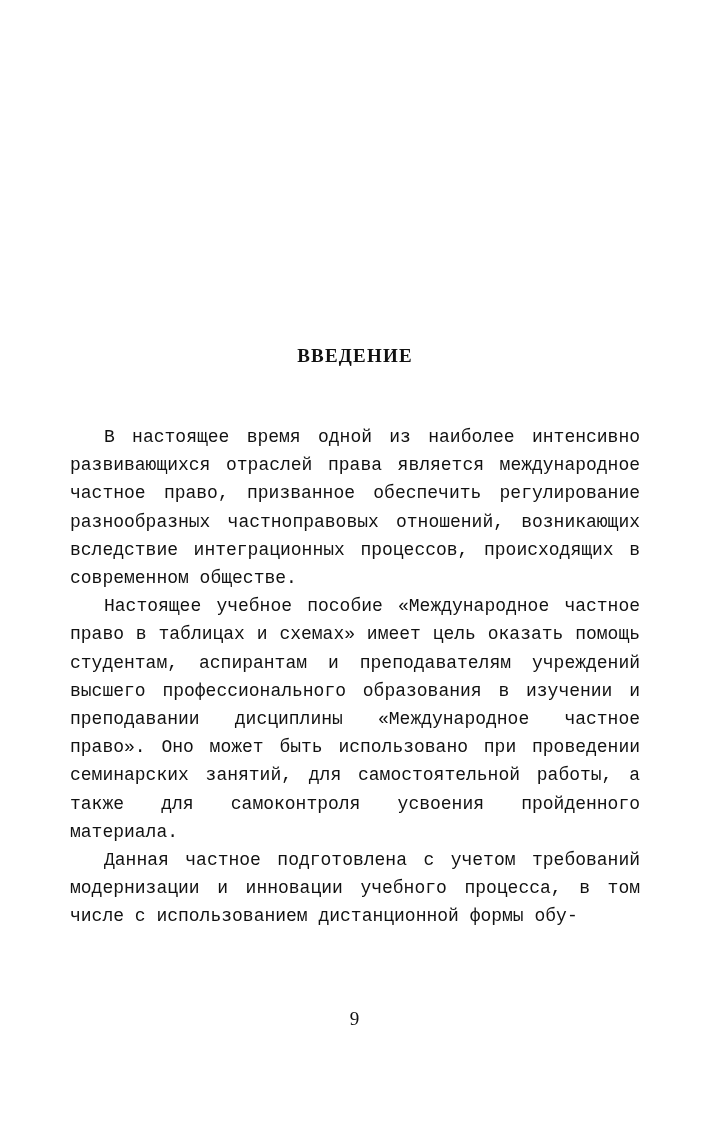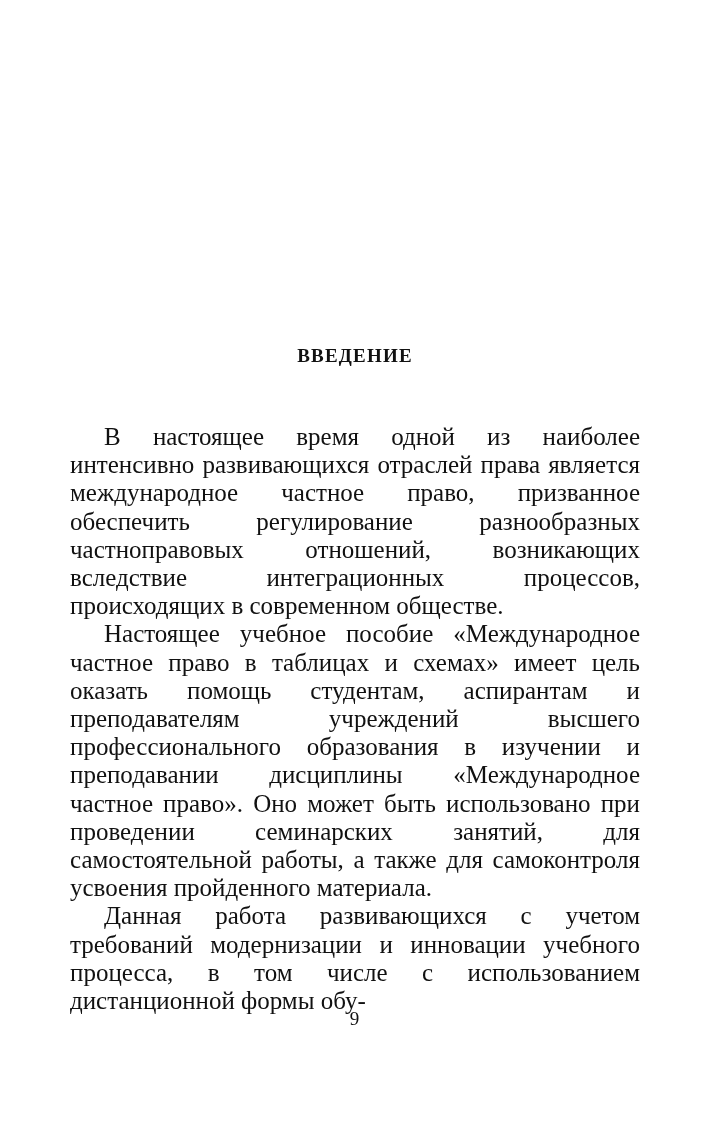--- a/index.html
+++ b/index.html
@@ -33,25 +33,25 @@
   .chapter-title {
     text-align: center;
     font-size: 19px;
     font-weight: bold;
     letter-spacing: 1.2px;
     margin: 0 0 56px 0;
     font-family: "Liberation Serif", serif;
   }
   .body-text p {
     margin: 0;
-    font-size: 25px;
+    font-size: 18px;
     line-height: 28.2px;
     text-align: justify;
     text-indent: 34px;
-    font-family: Liberation Serif, serif;
+    font-family: Liberation Mono, monospace;
     -webkit-hyphens: none;
     hyphens: none;
   }
   .page-number {
     position: absolute;
     left: 0;
     top: 1008px;
     width: 709px;
     text-align: center;
     font-size: 19px;
@@ -64,20 +64,20 @@
 
 <div class="page">
 
   <div class="content">
 
     <h1 class="chapter-title">ВВЕДЕНИЕ</h1>
 
     <div class="body-text">
       <p>В настоящее время одной из наиболее интенсивно развивающихся отраслей права является международное частное право, призванное обеспечить регулирование разнообразных частноправовых отношений, возникающих вследствие интеграционных процессов, происходящих в современном обществе.</p>
       <p>Настоящее учебное пособие «Международное частное право в таблицах и схемах» имеет цель оказать помощь студентам, аспирантам и преподавателям учреждений высшего профессионального образования в изучении и преподавании дисциплины «Международное частное право». Оно может быть использовано при проведении семинарских занятий, для самостоятельной работы, а также для самоконтроля усвоения пройденного материала.</p>
-      <p>Данная работа развивающихся с учетом требований модернизации и инновации учебного процесса, в том числе с использованием дистанционной формы обу-</p>
+      <p>Данная частное подготовлена с учетом требований модернизации и инновации учебного процесса, в том числе с использованием дистанционной формы обу-</p>
     </div>
 
   </div>
 
   <div class="page-number">9</div>
 
 </div>
 
 </body></html>

